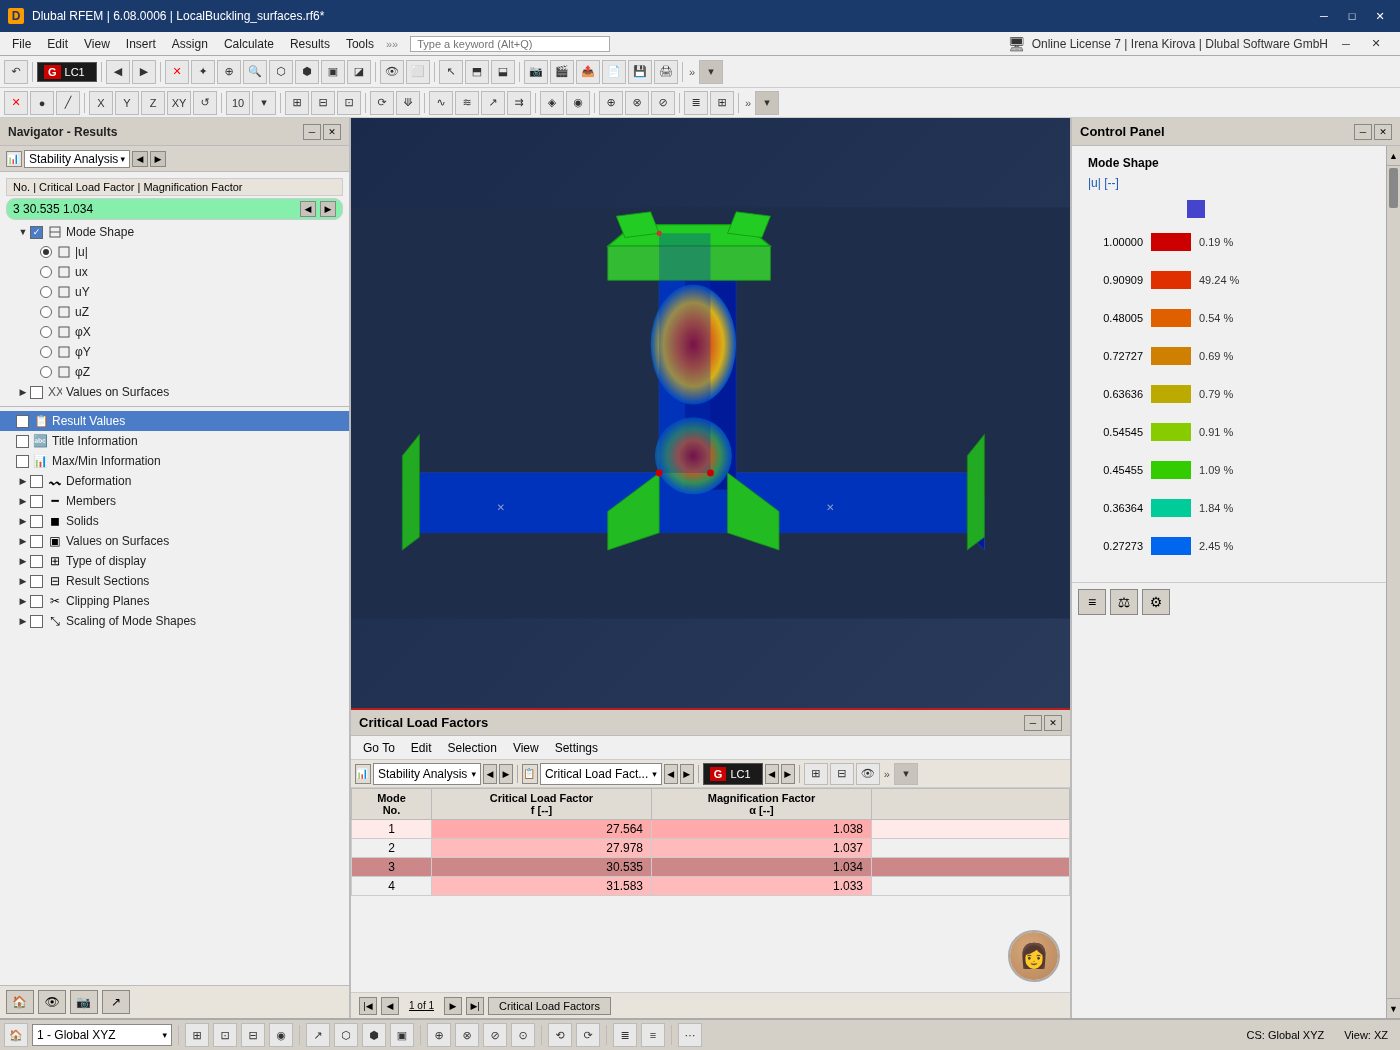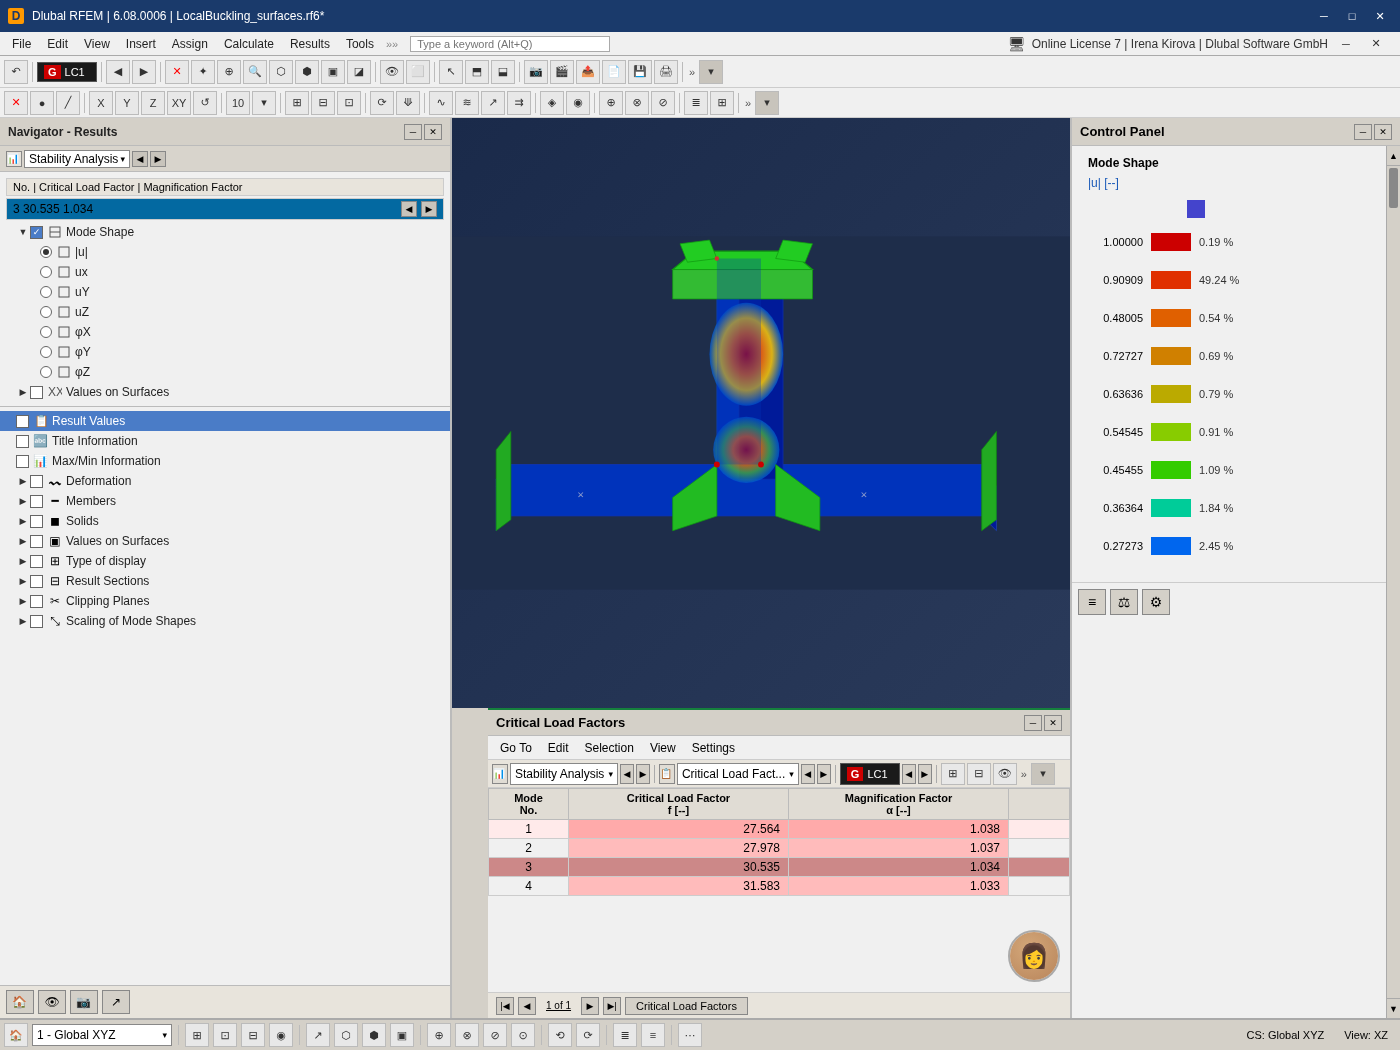--- a/index.html
+++ b/index.html
@@ -24,21 +24,21 @@
     .toolbar2 { background: #f0f0f0; height: 30px; display: flex; align-items: center; padding: 0 4px; border-bottom: 1px solid #ccc; gap: 2px; }
     .tb-btn { width: 24px; height: 24px; background: #e8e8e8; border: 1px solid #bbb; cursor: pointer; display: flex; align-items: center; justify-content: center; font-size: 11px; color: #333; }
     .tb-sep { width: 1px; height: 20px; background: #bbb; margin: 0 2px; }
     .lc-selector { background: #1a1a1a; color: white; border: 1px solid #555; padding: 2px 6px; font-size: 12px; min-width: 60px; display: flex; align-items: center; gap: 4px; }
     .lc-g { background: #cc0000; color: white; padding: 1px 4px; font-weight: bold; font-size: 11px; }
 
     
     .main-layout { display: flex; height: calc(1050px - 32px - 24px - 30px - 30px - 32px); }
 
     
-    .left-panel { width: 452px; background: #f0f0f0; border-right: 2px solid #bbb; display: flex; flex-direction: column; }
+    .left-panel { width: 351px; background: #f0f0f0; border-right: 2px solid #bbb; display: flex; flex-direction: column; }
     .panel-header { background: #d4d0c8; padding: 4px 8px; display: flex; align-items: center; justify-content: space-between; border-bottom: 1px solid #bbb; height: 28px; }
     .panel-title { font-weight: bold; font-size: 12px; color: #222; }
     .panel-header-btns { display: flex; gap: 2px; }
     .ph-btn { width: 18px; height: 16px; background: #d4d0c8; border: 1px solid #888; cursor: pointer; display: flex; align-items: center; justify-content: center; font-size: 9px; }
 
     .nav-toolbar { background: #d8d4cc; padding: 2px 6px; display: flex; align-items: center; gap: 2px; border-bottom: 1px solid #bbb; height: 26px; }
     .nav-dropdown { background: white; border: 1px solid #888; padding: 1px 4px; font-size: 11px; display: flex; align-items: center; gap: 2px; cursor: pointer; }
     .nav-arrow { width: 16px; height: 16px; background: #c8c4bc; border: 1px solid #888; cursor: pointer; display: flex; align-items: center; justify-content: center; font-size: 9px; }
 
     .nav-content { flex: 1; overflow-y: auto; padding: 4px 0; }
@@ -55,21 +55,21 @@
     .nav-expand { width: 14px; height: 14px; display: flex; align-items: center; justify-content: center; font-size: 9px; cursor: pointer; color: #333; flex-shrink: 0; }
     .nav-icon { width: 16px; height: 14px; margin-right: 3px; flex-shrink: 0; display: flex; align-items: center; justify-content: center; }
     .dropdown-row { background: #e8e4dc; border: 1px solid #ccc; margin: 2px 6px; padding: 2px 6px; display: flex; align-items: center; gap: 4px; }
     .section-divider { height: 1px; background: #bbb; margin: 4px 0; }
 
     .nav-bottom-btns { padding: 4px 6px; display: flex; gap: 4px; border-top: 1px solid #bbb; background: #e8e4dc; }
     .nav-bottom-btn { width: 28px; height: 24px; background: #d4d0c8; border: 1px solid #888; cursor: pointer; display: flex; align-items: center; justify-content: center; font-size: 12px; }
     .viewport-3d { flex: 1; background: linear-gradient(135deg, #1a2a4a 0%, #2a3a5a 100%); position: relative; overflow: hidden; min-height: 400px; }
 
     
-    .bottom-panel { height: 310px; border-top: 2px solid #15803d; background: #f0f0f0; display: flex; flex-direction: column; margin-left: 36px; }
+    .bottom-panel { height: 310px; border-top: 2px solid #b91c1c; background: #f0f0f0; display: flex; flex-direction: column; }
     .bottom-header { background: #d4d0c8; padding: 3px 8px; display: flex; align-items: center; justify-content: space-between; border-bottom: 1px solid #bbb; height: 26px; }
     .bottom-title { font-weight: bold; font-size: 13px; }
     .bottom-header-btns { display: flex; gap: 2px; }
     .bottom-menu { background: #f0f0f0; padding: 2px 6px; display: flex; gap: 4px; border-bottom: 1px solid #ccc; height: 24px; align-items: center; }
     .bottom-menu-item { padding: 1px 6px; cursor: pointer; font-size: 12px; }
     .bottom-toolbar { background: #e8e4dc; padding: 2px 4px; display: flex; align-items: center; gap: 2px; border-bottom: 1px solid #ccc; height: 28px; }
     .bt-dropdown { background: white; border: 1px solid #888; padding: 1px 4px; font-size: 11px; display: flex; align-items: center; gap: 2px; cursor: pointer; height: 22px; }
     .bt-arr { width: 14px; height: 20px; background: #d4d0c8; border: 1px solid #888; display: flex; align-items: center; justify-content: center; font-size: 9px; cursor: pointer; }
     .bt-sep { width: 1px; height: 18px; background: #aaa; margin: 0 2px; }
 
@@ -247,21 +247,21 @@
       </div>
       <div class="nav-arrow">◀</div>
       <div class="nav-arrow">▶</div>
     </div>
 
     <div class="nav-content">
 
       <div class="dropdown-row">
         <span style="font-size:11px;">No. | Critical Load Factor | Magnification Factor</span>
       </div>
-      <div class="dropdown-row" style="background:#0369a1;">
+      <div class="dropdown-row" style="background:#86efac;border-radius:9px;">
         <span style="font-size:12px;">3   30.535   1.034</span>
         <div class="nav-arrow" style="margin-left:auto;">◀</div>
         <div class="nav-arrow">▶</div>
       </div>
 
       <div class="nav-item nav-indent-1">
         <span class="nav-expand">▼</span>
         <div class="nav-checkbox checked">✓</div>
         <div class="nav-icon">
           <svg width="12" height="12" viewBox="0 0 12 12">

